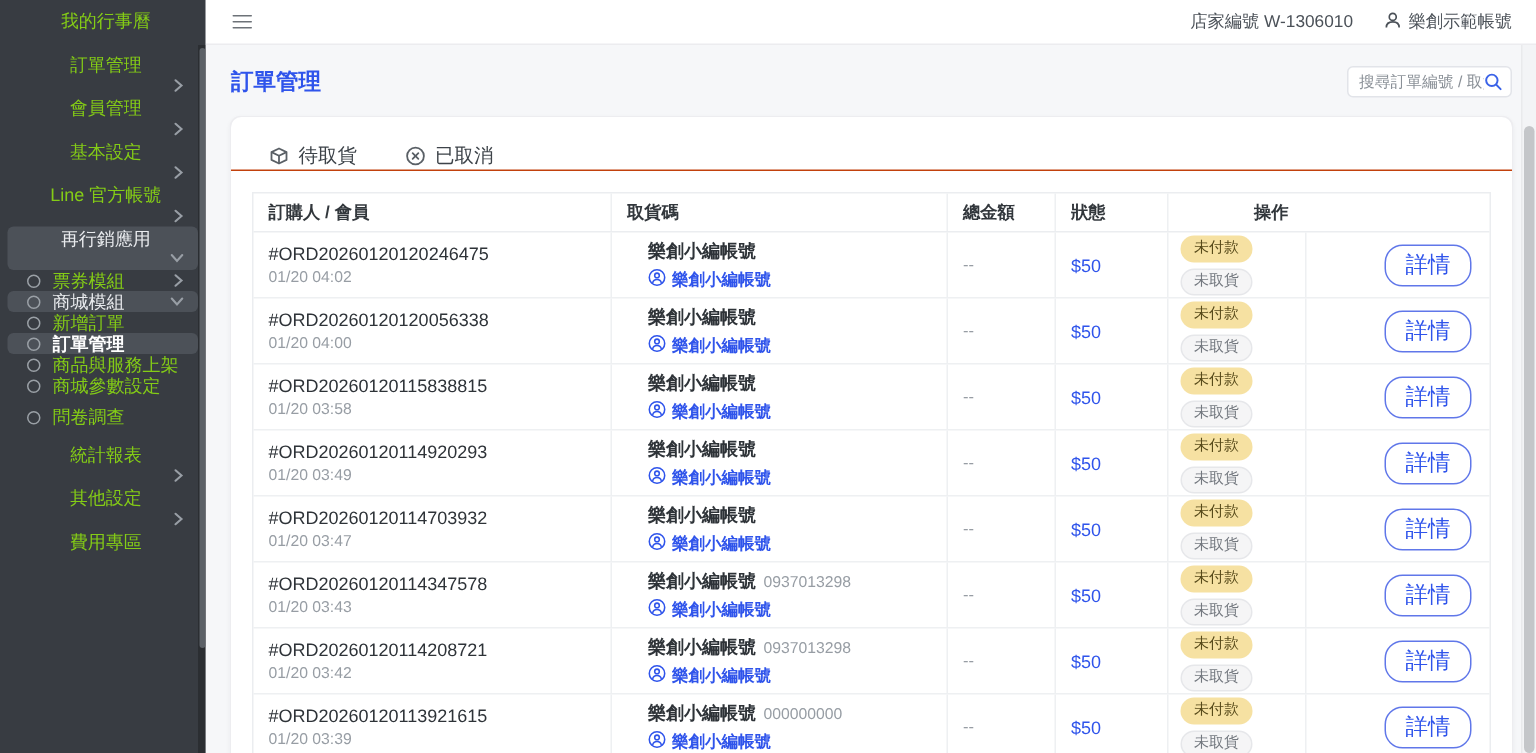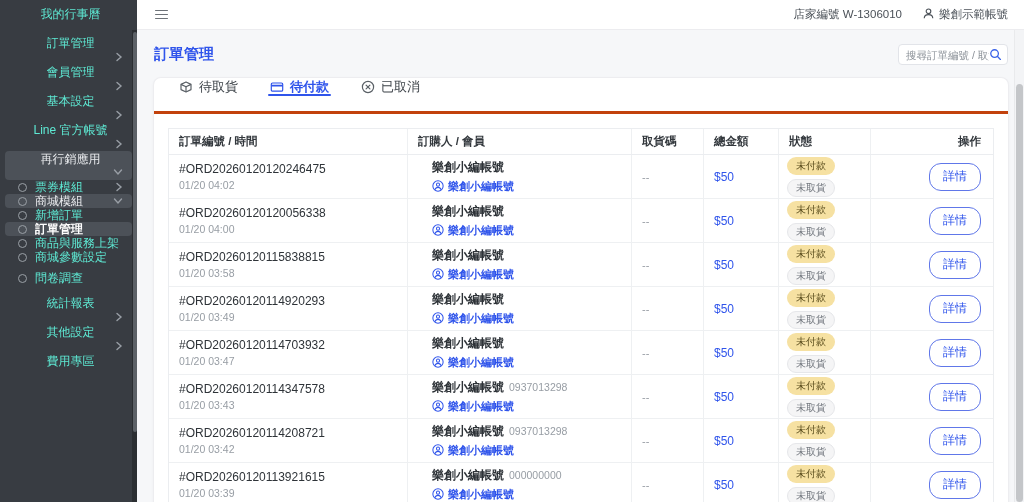--- a/index.html
+++ b/index.html
@@ -4,21 +4,21 @@
 <style>
   * { margin:0; padding:0; box-sizing:border-box; }
   html,body { width:1024px; height:502px; overflow:hidden; }
   body { font-family:"Liberation Sans","DejaVu Sans",sans-serif; background:#f6f7f9; }
   .app { display:flex; width:1024px; height:502px; position:relative; }
 
   
   .sidebar { width:137px; flex-shrink:0; background:#383c42; position:relative; display:flex; flex-direction:column; overflow:hidden; }
   .sidebar-header { height:30px; background:#26292d; color:#dfe2e6; font-size:12px; font-weight:bold; display:flex; align-items:center; justify-content:center; letter-spacing:.5px; flex-shrink:0; }
   .sidebar-menu { padding-top:6px; flex:1; }
-  .side-item { display:flex; align-items:center; color:#5eead4; font-size:12px; padding:0 9px 0 13px; margin:0 5px; border-radius:4px; cursor:pointer; white-space:nowrap; }
+  .side-item { display:flex; align-items:center; color:#84cc16; font-size:12px; padding:0 9px 0 13px; margin:0 5px; border-radius:4px; cursor:pointer; white-space:nowrap; }
   .side-item.main { height:29px; }
   .side-item.sub { height:14px; }
   .side-item .circle { width:9px; height:9px; border:1px solid #9aa0a6; border-radius:50%; margin-right:8px; flex-shrink:0; }
   .side-item .label { overflow:hidden; text-overflow:ellipsis; }
   .side-item .chev { margin-left:auto; display:flex; align-items:center; color:#989ea5; }
   .side-item.highlighted { background:#4c5158; color:#e9ebee; }
   .side-item.active { background:#4c5158; color:#ffffff; font-weight:bold; }
   .sidebar-sb-track { position:absolute; top:30px; right:0; width:5px; bottom:0; background:#2b2e32; }
   .sidebar-sb-thumb { position:absolute; top:2px; left:0.5px; width:4px; height:400px; background:#5c6167; border-radius:2px; }
 
@@ -32,21 +32,21 @@
 
   .content { flex:1; padding:10px 15px 0 16px; display:flex; flex-direction:column; min-height:0; }
   .content-head { display:flex; align-items:center; justify-content:space-between; margin:4px 1px 12px 1px; }
   .page-title { color:#2f54eb; font-size:15px; font-weight:bold; }
   .search-box { width:110px; height:21px; background:#fff; border:1px solid #e2e4e9; border-radius:4px; display:flex; align-items:center; padding:0 5px 0 7px; }
   .search-box input { border:none; outline:none; flex:1; min-width:0; font-size:10.5px; color:#32373c; background:transparent; font-family:inherit; }
   .search-box input::placeholder { color:#8a9097; }
   .search-icon { flex-shrink:0; display:flex; cursor:pointer; }
 
   .card { background:#fff; border:1px solid #ededf0; border-bottom:none; border-radius:8px 8px 0 0; box-shadow:0 1px 3px rgba(20,30,60,.04); flex:1; overflow:hidden; display:flex; flex-direction:column; }
-  .tabs { display:flex; gap:32px; padding:0 25px; height:36px; align-items:flex-start; border-bottom:3px solid #c2410c; flex-shrink:0; }
+  .tabs { display:flex; gap:32px; padding:0 25px; height:36px; align-items:flex-end; border-bottom:1px solid #c2410c; flex-shrink:0; }
   .tab { display:flex; align-items:center; gap:6px; font-size:13px; color:#3d4349; position:relative; cursor:pointer; }
   .tab .ticon { display:flex; color:#5a6066; }
   .tab.active { color:#2f54eb; font-weight:bold; }
   .tab.active .ticon { color:#2f54eb; }
   .tab.active::after { content:""; position:absolute; left:-2px; right:-2px; bottom:0; height:2px; background:#2f54eb; border-radius:1px; }
 
   .table { margin:14px 14px 0 14px; border:1px solid #ebedf0; border-bottom:none; }
   .trow { display:grid; grid-template-columns:239px 224px 72px 75px 92px minmax(0,1fr); }
   .tcell { border-right:1px solid #eef0f2; padding:0 10px; display:flex; align-items:center; min-width:0; }
   .tcell:last-child { border-right:none; }
@@ -62,21 +62,21 @@
   .buyer-line { font-size:12px; color:#2e3338; font-weight:bold; display:flex; align-items:baseline; gap:5px; }
   .buyer-phone { font-size:10.5px; color:#979da4; font-weight:normal; }
   .member-link { display:flex; align-items:center; gap:4px; color:#2f54eb; font-size:11px; font-weight:bold; cursor:pointer; }
   .pickup-code { font-size:11px; color:#979da4; }
   .total-amt { font-size:12px; color:#2f54eb; font-weight:500; }
   .c-status { gap:4px; padding-left:8px; }
   .pill { font-size:10px; line-height:1; padding:4px 9px; border-radius:9px; white-space:nowrap; }
   .pill.warning { background:#f6e1a2; color:#574a1a; }
   .pill.default { background:#f5f5f6; color:#73787f; border:1px solid #e6e7ea; padding:3px 8px; }
   .c-action { justify-content:flex-end; padding-right:12px; }
-  .detail-btn { height:23px; padding:13px 13px; background:#fff; border:1px solid #6077e9; color:#2f54eb; border-radius:12px; font-size:12px; display:flex; align-items:center; cursor:pointer; font-family:inherit; }
+  .detail-btn { height:23px; padding:13px 13px; background:#fff; border:1px solid #6077e9; color:#2f54eb; border-radius:12px; font-size:15px; display:flex; align-items:center; cursor:pointer; font-family:inherit; }
 
   
   .page-sb-track { position:absolute; top:30px; right:0; width:10px; bottom:0; background:#f3f4f6; border-left:1px solid #e9eaec; }
   .page-sb-thumb { position:absolute; top:54px; left:1px; width:7px; height:418px; background:#c4c6c9; border-radius:4px; }
 </style>
 </head>
 <body>
 
 <div class="app">
 
@@ -254,43 +254,33 @@
             <div class="tab">
     <span class="ticon">
                 <svg width="14" height="14" viewBox="0 0 14 14" fill="none" stroke="currentColor" stroke-width="1.2" stroke-linejoin="round">
                   <path d="M2 4.4 L7 2 L12 4.4 L12 9.6 L7 12 L2 9.6 Z"></path>
                   <path d="M2 4.4 L7 6.8 L12 4.4"></path>
                   <line x1="7" y1="6.8" x2="7" y2="12"></line>
                 </svg>
               </span>
     <span class="tlabel">待取貨</span>
   </div>
-            <div class="tab active">
-    <span class="ticon">
-                <svg width="14" height="14" viewBox="0 0 14 14" fill="none" stroke="currentColor" stroke-width="1.2">
-                  <rect x="1.3" y="3" width="11.4" height="8.2" rx="1.3"></rect>
-                  <line x1="1.3" y1="5.6" x2="12.7" y2="5.6" stroke-width="1.6"></line>
-                </svg>
-              </span>
-    <span class="tlabel">待付款</span>
-  </div>
             <div class="tab">
     <span class="ticon">
                 <svg width="14" height="14" viewBox="0 0 14 14" fill="none" stroke="currentColor" stroke-width="1.2" stroke-linecap="round">
                   <circle cx="7" cy="7" r="5.6"></circle>
                   <line x1="5.1" y1="5.1" x2="8.9" y2="8.9"></line>
                   <line x1="8.9" y1="5.1" x2="5.1" y2="8.9"></line>
                 </svg>
               </span>
     <span class="tlabel">已取消</span>
   </div>
           </div>
         <div class="table">
           <div class="trow thead-row">
-              <div class="tcell">訂單編號 / 時間</div>
               <div class="tcell">訂購人 / 會員</div>
               <div class="tcell">取貨碼</div>
               <div class="tcell">總金額</div>
               <div class="tcell">狀態</div>
               <div class="tcell c-action">操作</div>
             </div>
           <div id="table-body">
               <div class="trow tbody-row">
     <div class="tcell cell-col">
       <span class="order-id">#ORD20260120120246475</span>

